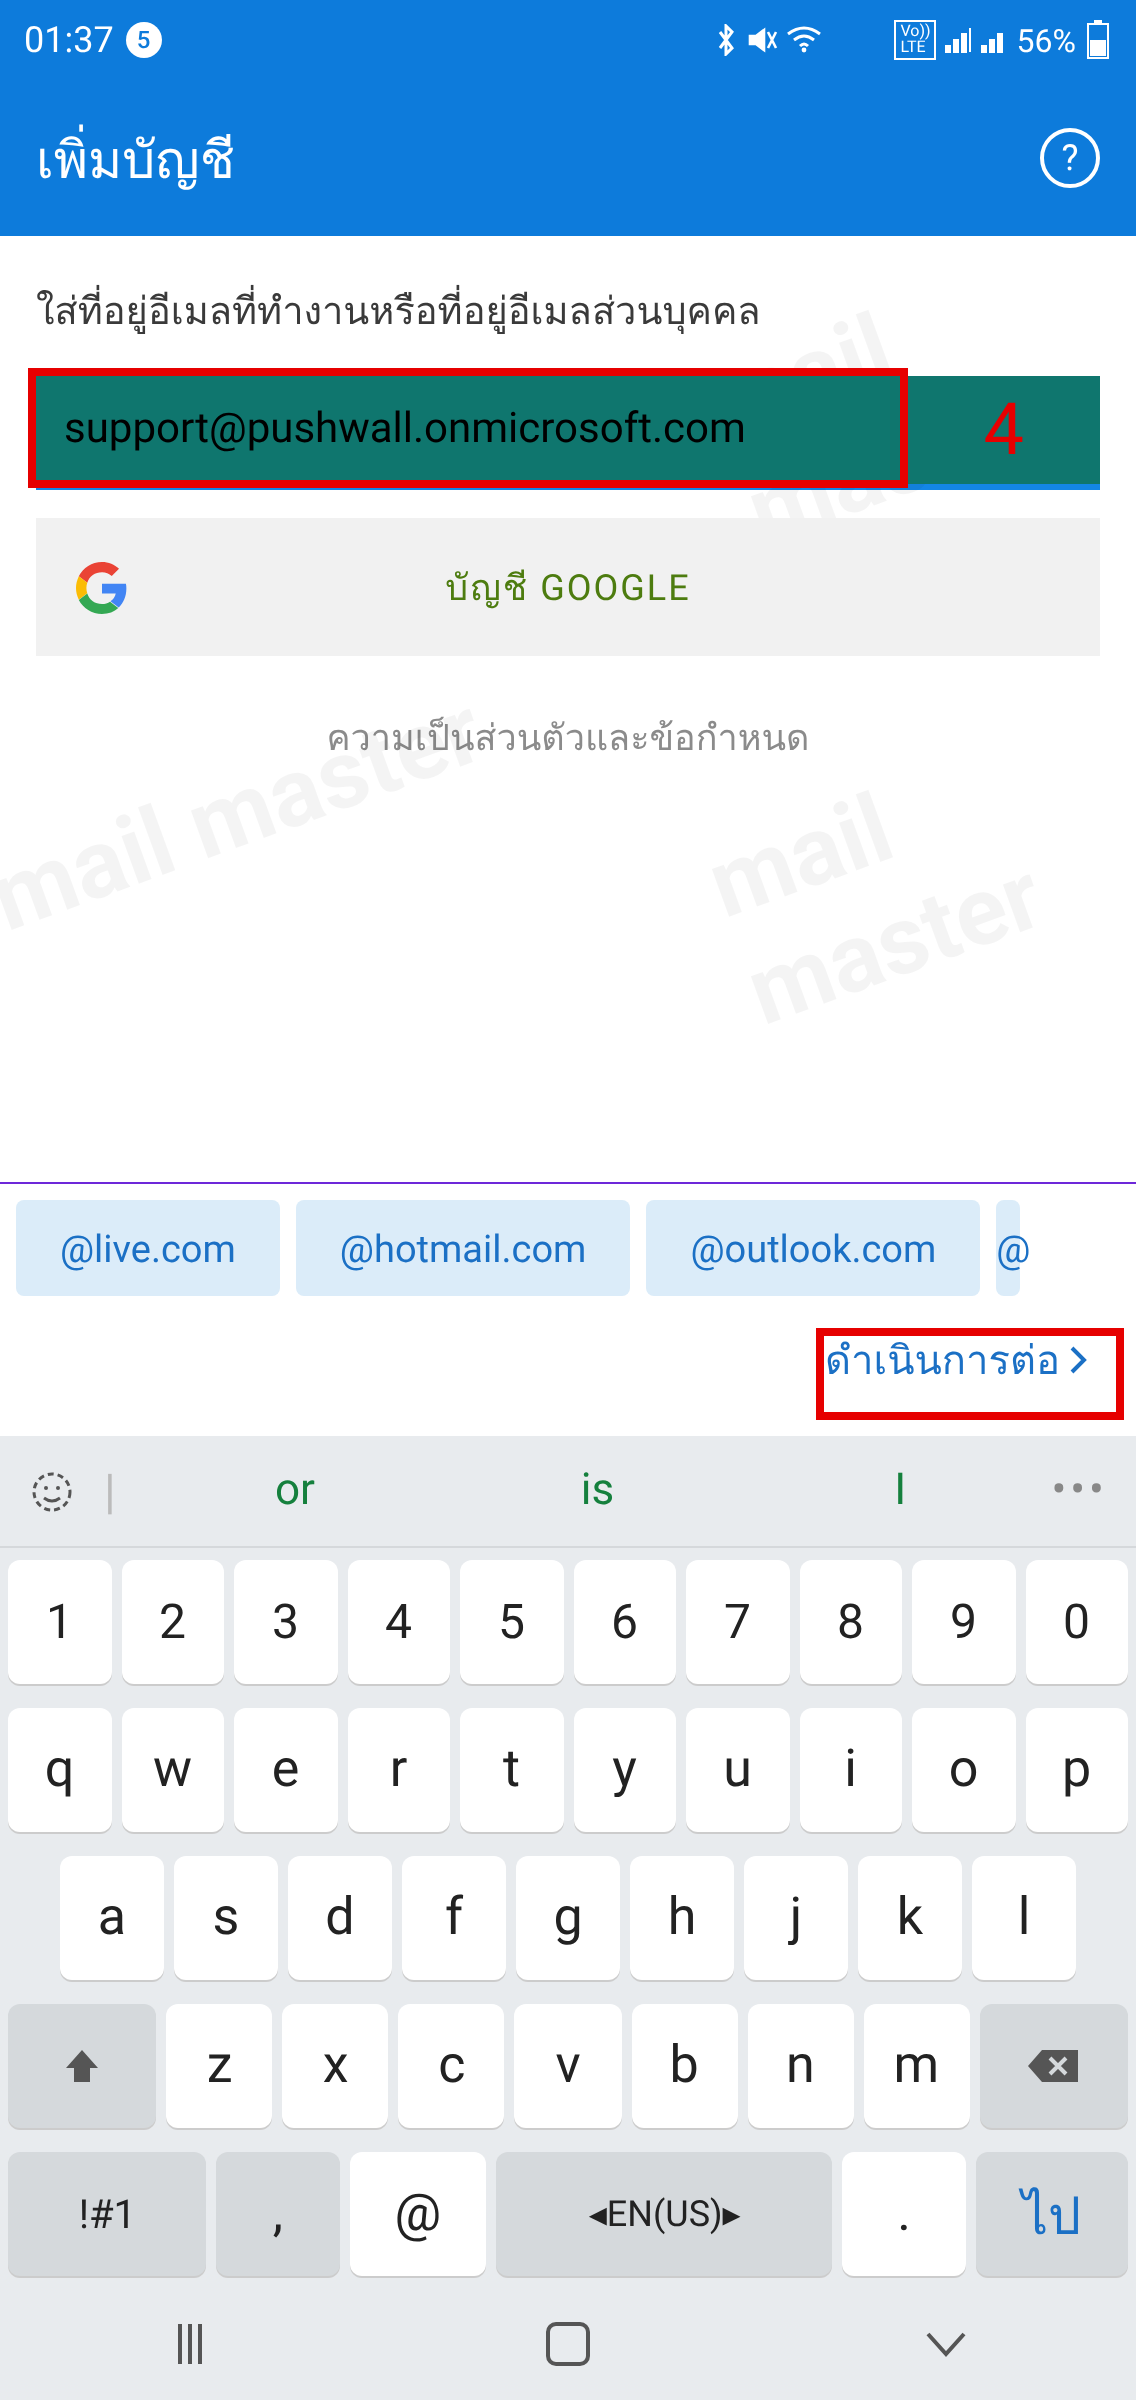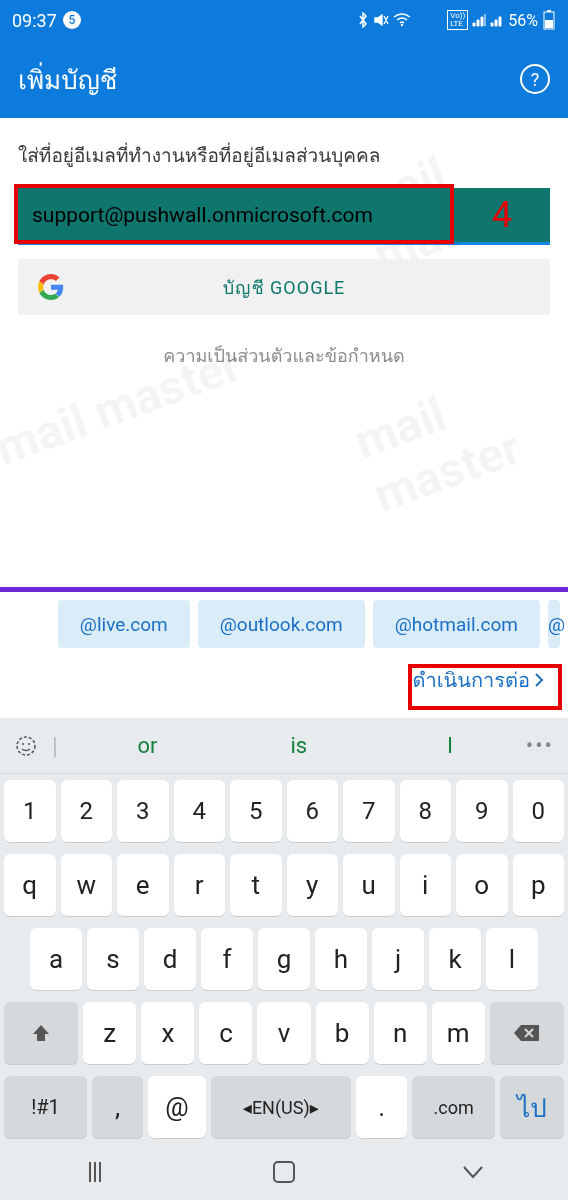--- a/index.html
+++ b/index.html
@@ -16,27 +16,27 @@
 .help-btn { margin-left: auto; width: 30px; height: 30px; border: 2px solid #fff; border-radius: 50%; display: flex; align-items: center; justify-content: center; font-size: 18px; }
 
 .content { padding: 22px 18px 0 18px; flex: 1; background: #fff; position: relative; }
 .prompt { font-size: 19px; color: #3a3a3a; margin-bottom: 18px; }
 .email-wrap { position: relative; }
 .email-input { width: 100%; height: 54px; padding: 0 14px; font-size: 21px; border: none; outline: none; background: #0f766e; }
 .red-box-input { position: absolute; top: -4px; left: -4px; right: 96px; height: 60px; border: 4px solid #e60000; pointer-events: none; }
 .annot-4 { position: absolute; right: 38px; top: 6px; color: #e60000; font-size: 36px; font-weight: 400; }
 .email-underline { height: 3px; background: #1386e6; margin: 0 0 14px 0; }
 
-.google-btn { width: 100%; height: 56px; background: #f1f1f1; border: none; display: flex; align-items: center; justify-content: center; position: relative; font-size: 18px; color: #0f766e; letter-spacing: 1px; }
+.google-btn { width: 100%; height: 69px; background: #f1f1f1; border: none; display: flex; align-items: center; justify-content: center; position: relative; font-size: 18px; color: #4d7c0f; letter-spacing: 1px; }
 .g-icon { position: absolute; left: 20px; width: 26px; height: 26px; }
 .privacy { text-align: center; color: #8b8b8b; font-size: 18px; margin-top: 26px; }
 
 .watermark { position: absolute; color: #000; opacity: 0.04; font-size: 48px; font-weight: 700; transform: rotate(-20deg); pointer-events: none; }
 
-.suggest-row { display: flex; gap: 8px; padding: 8px; background: #fff; border-top: 5px solid #6d28d9; justify-content: flex-end; }
+.suggest-row { display: flex; gap: 8px; padding: 8px; background: #fff; border-top: 1px solid #6d28d9; }
 .chip { flex: 0 0 auto; height: 48px; padding: 0 22px; background: #dbecf9; color: #1b70c5; border-radius: 4px; display: flex; align-items: center; font-size: 19px; }
 .chip:last-child { width: 12px; padding: 0; }
 
 .continue-row { height: 62px; background: #fff; display: flex; align-items: flex-start; justify-content: flex-end; padding-right: 10px; position: relative; }
 .continue-btn { color: #1b70c5; font-size: 20px; padding: 8px 14px; display: flex; align-items: center; gap: 4px; }
 .red-box-continue { position: absolute; right: 6px; top: 8px; width: 154px; height: 46px; border: 4px solid #e60000; pointer-events: none; }
 
 .keyboard { background: #e8ebee; }
 .pred-row { height: 56px; display: flex; align-items: center; padding: 0 14px; border-bottom: 1px solid #d5d8db; }
 .pred-emo { font-size: 22px; color: #555; }
@@ -64,21 +64,21 @@
 
 svg { display: block; }
 </style>
 </head>
 <body>
 
 <div class="screen">
 
   <div class="status-bar">
     <div class="status-left">
-      <span>09:37</span>
+      <span>01:37</span>
       <span class="notif-badge">5</span>
     </div>
     <div class="status-right">
       <span>
         <svg width="12" height="16" viewBox="0 0 12 16">
             <path d="M3 4 L9 12 L6 15 V1 L9 4 L3 12" stroke="#fff" stroke-width="1.5" fill="none"></path>
           </svg>
       </span>
       <span>
         <svg width="16" height="16" viewBox="0 0 16 16">
@@ -142,22 +142,22 @@
           </svg>
       </span>
       <span>บัญชี GOOGLE</span>
     </button>
 
     <div class="privacy">ความเป็นส่วนตัวและข้อกำหนด</div>
   </div>
 
   <div class="suggest-row">
     <div class="chip">@live.com</div>
+    <div class="chip">@hotmail.com</div>
     <div class="chip">@outlook.com</div>
-    <div class="chip">@hotmail.com</div>
     <div class="chip">@</div>
   </div>
 
   <div class="continue-row">
     <div class="continue-btn">
       <span>ดำเนินการต่อ</span>
       <span>
         <svg width="10" height="16" viewBox="0 0 10 16">
             <path d="M2 2 L8 8 L2 14" stroke="#1b70c5" stroke-width="2" fill="none"></path>
           </svg>
@@ -237,21 +237,20 @@
             <path d="M12 6 L20 14 M20 6 L12 14" stroke="#d5d9dc" stroke-width="2"></path>
           </svg>
       </div>
     </div>
     <div class="krow r4">
       <div class="key sym">!#1</div>
       <div class="key" style="flex:0.8;background:#d5d9dc;">,</div>
       <div class="key" style="flex:0.9;">@</div>
       <div class="key lang">◂ <span>EN(US)</span> ▸</div>
       <div class="key" style="flex:0.8;">.</div>
-      <div class="key com">.com</div>
       <div class="key go">ไป</div>
     </div>
   </div>
 
   <div class="nav-bar">
     <div class="nav-item">
       <div class="nav-recent">
           <span></span>
           <span></span>
           <span></span>

